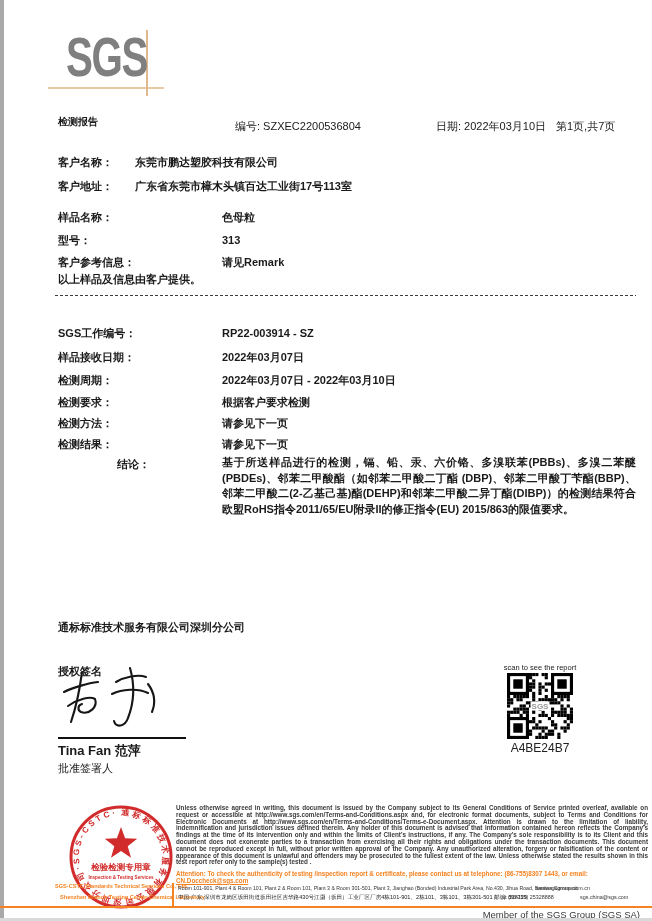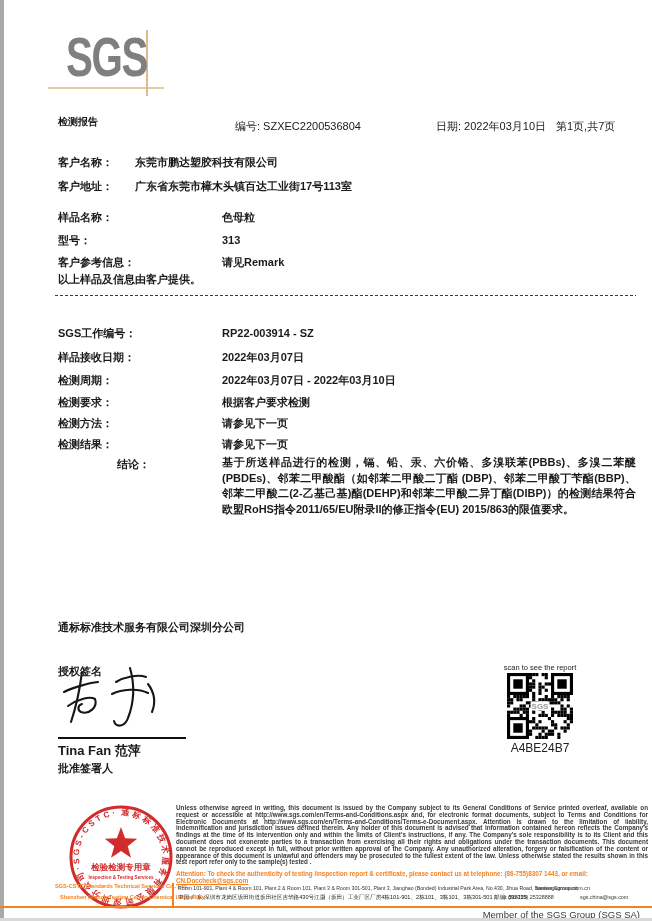--- a/index.html
+++ b/index.html
@@ -44,21 +44,21 @@
   .concl-text {
     position:absolute; left:222px; top:455px; width:414px; font-size:11px; font-weight:600;
     line-height:15.5px; text-align:justify;
   }
 
   .sig-company { position:absolute; left:58px; top:620px; font-size:11px; font-weight:600; }
   .sig-auth    { position:absolute; left:58px; top:636px; font-size:11px; font-weight:600;margin-top:28px; }
   .sig-svg     { position:absolute; left:58px; top:662px; }
   .sig-line    { position:absolute; left:58px; top:737px; width:128px; height:2px; background:#111; }
   .sig-name    { position:absolute; left:58px; top:742px; font-size:13px; font-weight:600; }
-  .sig-title   { position:absolute; left:58px; top:761px; font-size:11px; font-weight:700; }
+  .sig-title   { position:absolute; left:58px; top:761px; font-size:11px; font-weight:400; }
 
   
   .qr-caption { position:absolute; left:478px; top:663px; width:124px; text-align:center; font-size:7.5px; color:#222; }
   .qr-box { position:absolute; left:507px; top:673px; width:66px; height:66px; background:#fff; }
   .qr-center {
     position:absolute; left:50%; top:50%; transform:translate(-50%,-50%);
     font-size:8px; font-weight:700; color:#9a9a9a; background:#fff; padding:0 1px; line-height:9px;
   }
   .qr-code-text { position:absolute; left:478px; top:741px; width:124px; text-align:center; font-size:12px; color:#222; }
 

